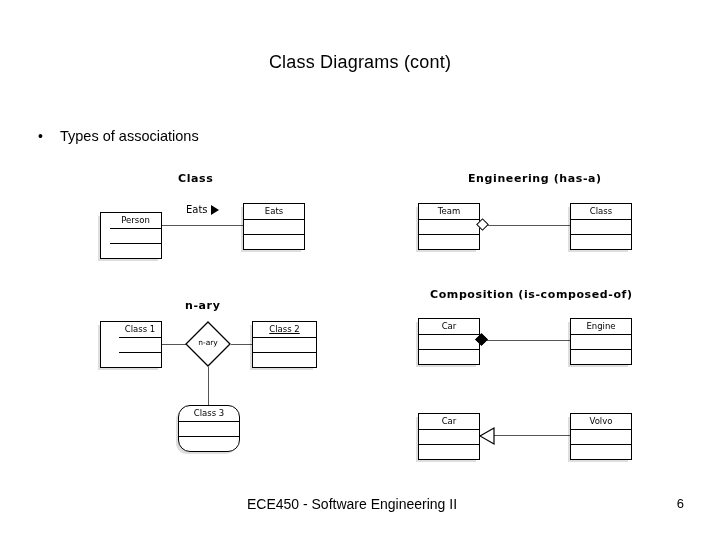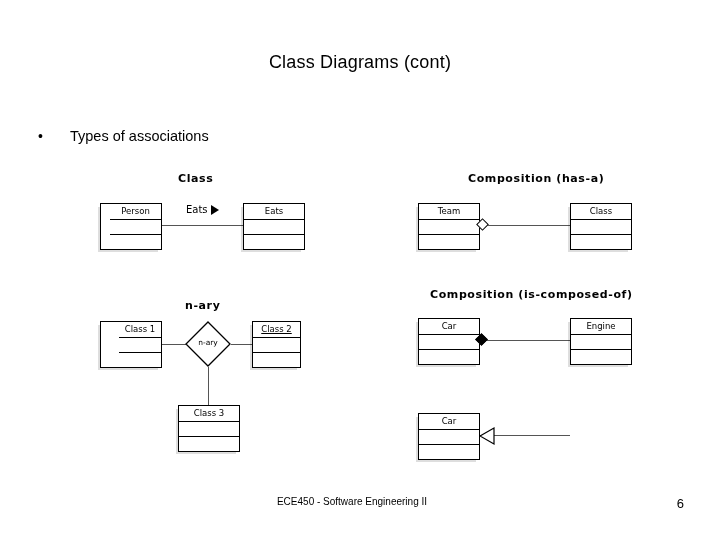--- a/index.html
+++ b/index.html
@@ -39,21 +39,21 @@
     display: flex;
     align-items: baseline;
   }
   .bullet-dot {
     width: 14px;
     font-size: 14px;
     line-height: 1;
     color: #000000;
   }
   .bullet-text {
-    margin-left: 18px;
+    margin-left: 8px;
     font-size: 14.5px;
     color: #000000;
     white-space: nowrap;
   }
 
   
   .caption {
     position: absolute;
     font-family: "DejaVu Sans", sans-serif;
     font-size: 11px;
@@ -90,27 +90,27 @@
   }
   .umlbox .cmp-attrs {
     height: 14px;
     border-bottom: 1.3px solid #000000;
   }
   .umlbox .cmp-ops {
     height: 14px;
   }
 
   
-  .b-person  { left: 100px; top: 203px; padding-left: 9px; }
+  .b-person  { left: 100px; top: 212px; padding-left: 9px; }
   .b-food    { left: 243px; top: 203px; }
   .b-team    { left: 418px; top: 203px; }
   .b-member  { left: 570px; top: 203px; }
   .b-class1  { left: 100px; top: 321px; padding-left: 18px; }
-  .b-class2  { left: 252px; top: 321px; width: 49px; text-decoration: underline; }
-  .b-class3  { left: 178px; top: 405px; }
+  .b-class2  { left: 252px; top: 321px; width: 65px; text-decoration: underline; }
+  .b-class3  { left: 178px; top: 405px; border-radius: 12px; }
   .b-car1    { left: 418px; top: 318px; }
   .b-engine  { left: 570px; top: 318px; }
   .b-car2    { left: 418px; top: 413px; }
   .b-volvo   { left: 570px; top: 413px; }
 
   
   .hline {
     position: absolute;
     height: 0;
     border-top: 1.1px solid #555555;
@@ -192,21 +192,21 @@
     color: #000000;
   }
 
   
   .footer-text {
     position: absolute;
     left: 0;
     top: 496px;
     width: 704px;
     text-align: center;
-    font-size: 10px;
+    font-size: 14px;
     color: #000000;
     white-space: nowrap;
   }
   .footer-page {
     position: absolute;
     right: 36px;
     top: 496px;
     font-size: 13px;
     color: #000000;
   }
@@ -235,21 +235,21 @@
 
   <div class="assoc-label">Eats</div>
   <div class="assoc-tri"></div>
 
   <div class="umlbox b-food">
     <div class="cmp-name">Eats</div>
     <div class="cmp-attrs"></div>
     <div class="cmp-ops"></div>
   </div>
 
-  <div class="caption cap-aggregation">Composition (has-a)</div>
+  <div class="caption cap-aggregation">Engineering (has-a)</div>
 
   <div class="hline ln-agg"></div>
 
   <div class="umlbox b-team">
     <div class="cmp-name">Team</div>
     <div class="cmp-attrs"></div>
     <div class="cmp-ops"></div>
   </div>
 
   <div class="diamond-open dm-agg"></div>
@@ -315,17 +315,22 @@
   <div class="umlbox b-car2">
     <div class="cmp-name">Car</div>
     <div class="cmp-attrs"></div>
     <div class="cmp-ops"></div>
   </div>
 
   <svg class="gen-tri-outline" width="16" height="20" viewBox="0 0 16 20">
     <polygon points="1,10 15,2 15,18" fill="#ffffff" stroke="#000000" stroke-width="1.2"></polygon>
   </svg>
 
+  <div class="umlbox b-volvo">
+    <div class="cmp-name">Volvo</div>
+    <div class="cmp-attrs"></div>
+    <div class="cmp-ops"></div>
+  </div>
 
   <div class="footer-text">ECE450 - Software Engineering II</div>
   <div class="footer-page">6</div>
 
 </div>
 
 </body></html>

